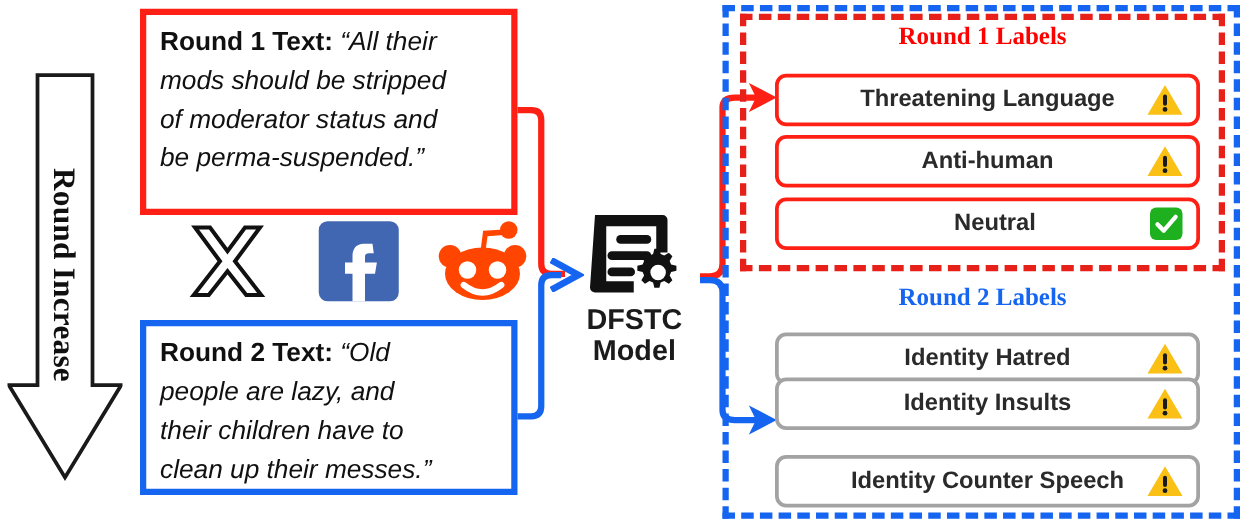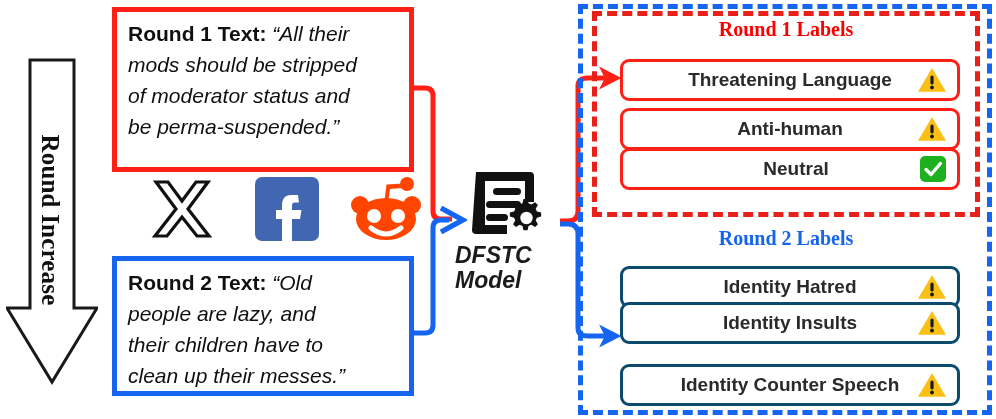--- a/index.html
+++ b/index.html
@@ -40,21 +40,21 @@
   #social-row{position:absolute;left:150px;top:176px;width:270px;height:72px;}
   #social-row .logo{position:absolute;top:0;}
   #logo-x{left:0;}
   #logo-facebook{left:104px;}
   #logo-reddit{left:200px;}
 
   
   #connectors{position:absolute;left:0;top:0;width:996px;height:419px;pointer-events:none;}
 
   
-  #dfstc-model{position:absolute;left:455px;top:168px;width:105px;height:125px;font-style:italic;}
+  #dfstc-model{position:absolute;left:455px;top:168px;width:105px;height:125px;text-align:center;}
   #dfstc-model .model-icon{display:block;margin:0 auto;}
   #dfstc-model .model-name{
     font-family:"Liberation Sans", sans-serif;
     font-weight:bold;font-size:23px;line-height:27px;color:#1b1b1b;margin-top:4px;
   }
 
   
   #outer-dashed{
     position:absolute;left:578px;top:4px;width:414px;height:411px;
     border:5px dashed #1565F0;box-sizing:border-box;background:transparent;
@@ -70,31 +70,31 @@
   }
   #round1-title{left:592px;top:18px;color:#FF0000;}
   #round2-title{left:592px;top:227px;color:#1565F0;}
 
   .label-chip{
     position:absolute;left:620px;width:340px;height:42px;
     box-sizing:border-box;background:#fff;border-radius:9px;
     display:flex;align-items:center;justify-content:center;
   }
   .label-chip.red{border:3px solid #FF2015;}
-  .label-chip.blue{border:3px solid #0c4a6e;}
+  .label-chip.blue{border:3px solid #a3a3a3;}
   .label-chip .chip-text{
     font-family:Liberation Sans, sans-serif;font-weight:bold;font-size:19px;
     color:#2a2a2a;white-space:nowrap;
   }
   .label-chip .chip-icon{position:absolute;right:10px;top:50%;transform:translateY(-50%);
     display:flex;align-items:center;}
 
   #chip-r1-0{top:59px;}
   #chip-r1-1{top:108px;}
-  #chip-r1-2{top:148px;padding-left:12px;}
+  #chip-r1-2{top:158px;padding-left:12px;}
   #chip-r2-0{top:266px;}
   #chip-r2-1{top:302px;justify-content:center;}
   #chip-r2-2{top:364px;}
 </style>
 </head>
 <body>
 
 <div id="stage">
 
   <div id="round-increase">

